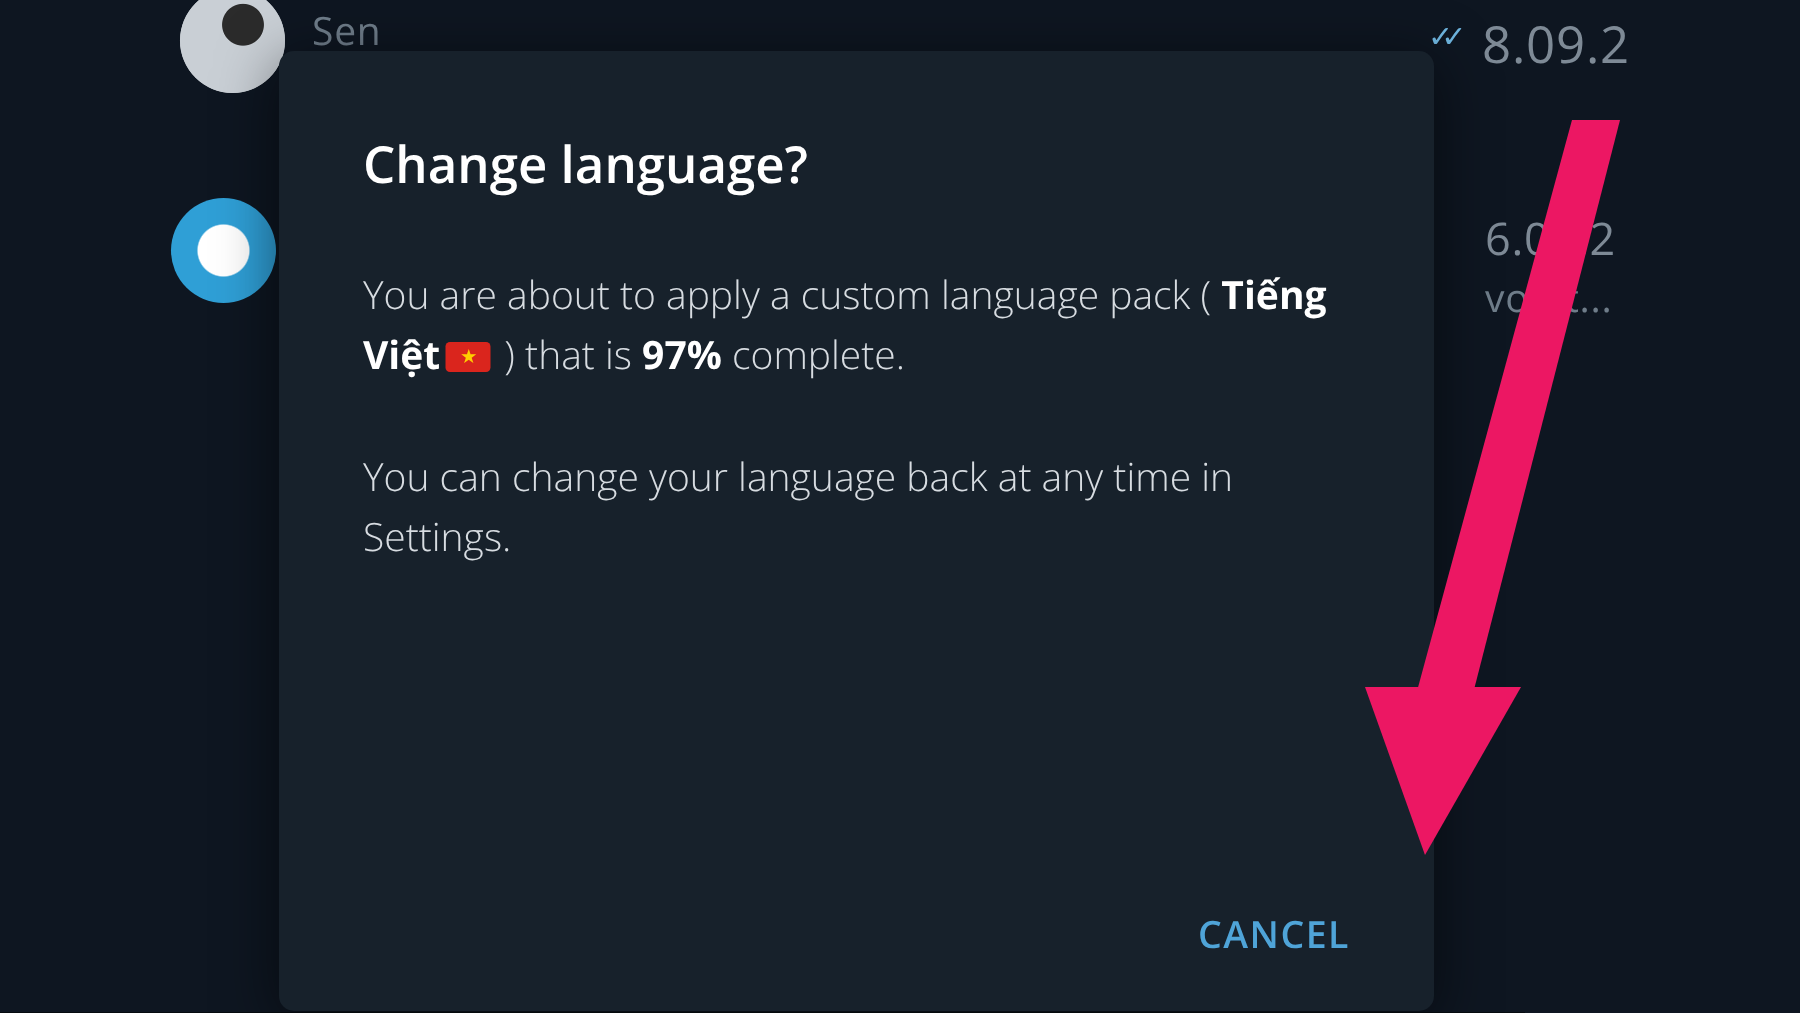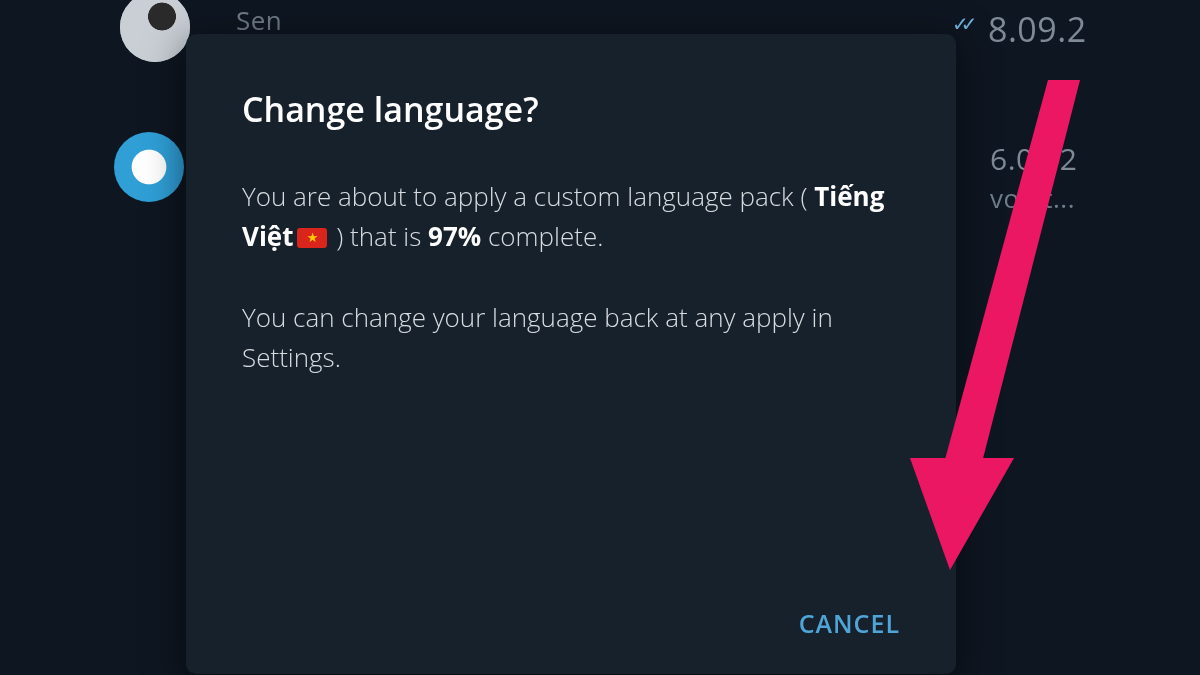--- a/index.html
+++ b/index.html
@@ -127,37 +127,37 @@
     pointer-events:none;
   }
   .arrow-wrap svg { width:100%; height:100%; overflow:visible; }
 </style>
 </head>
 <body>
 
 <div class="screen">
 
   <div class="avatar avatar1"></div>
-  <div class="bg-hint" style="left:208px; top:2px;margin-left:28px;">Sen</div>
+  <div class="bg-hint" style="left:208px; top:2px;">Sen</div>
   <span class="read-ticks">✓✓</span>
   <div class="bg-hint" style="left:988px; top:6px; font-size:34px; color:#7e8a96;">8.09.2</div>
 
   <div class="avatar avatar2"></div>
   <div class="bg-hint" style="left:990px; top:138px; font-size:30px; color:#7e8a96;">6.08.2</div>
   <div class="bg-hint" style="left:990px; top:180px; font-size:26px; color:#6f7d8a;">vo-St...</div>
 
   <div class="dialog">
     <h1>Change language?</h1>
 
     <p>
       <span>You are about to apply a custom language pack ( </span><strong>Tiếng Việt</strong><span class="flag"></span><span> ) that is </span><strong>97%</strong><span> complete.</span>
     </p>
 
 
-    <p>You can change your language back at any apply in Settings.</p>
+    <p>You can change your language back at any time in Settings.</p>
 
     <div class="buttons">
       <div class="btn">CANCEL</div>
     </div>
   </div>
 
   <div class="arrow-wrap">
     <svg viewBox="0 0 200 510">
       <defs>
         <linearGradient id="g" x1="0" y1="0" x2="0" y2="1">

